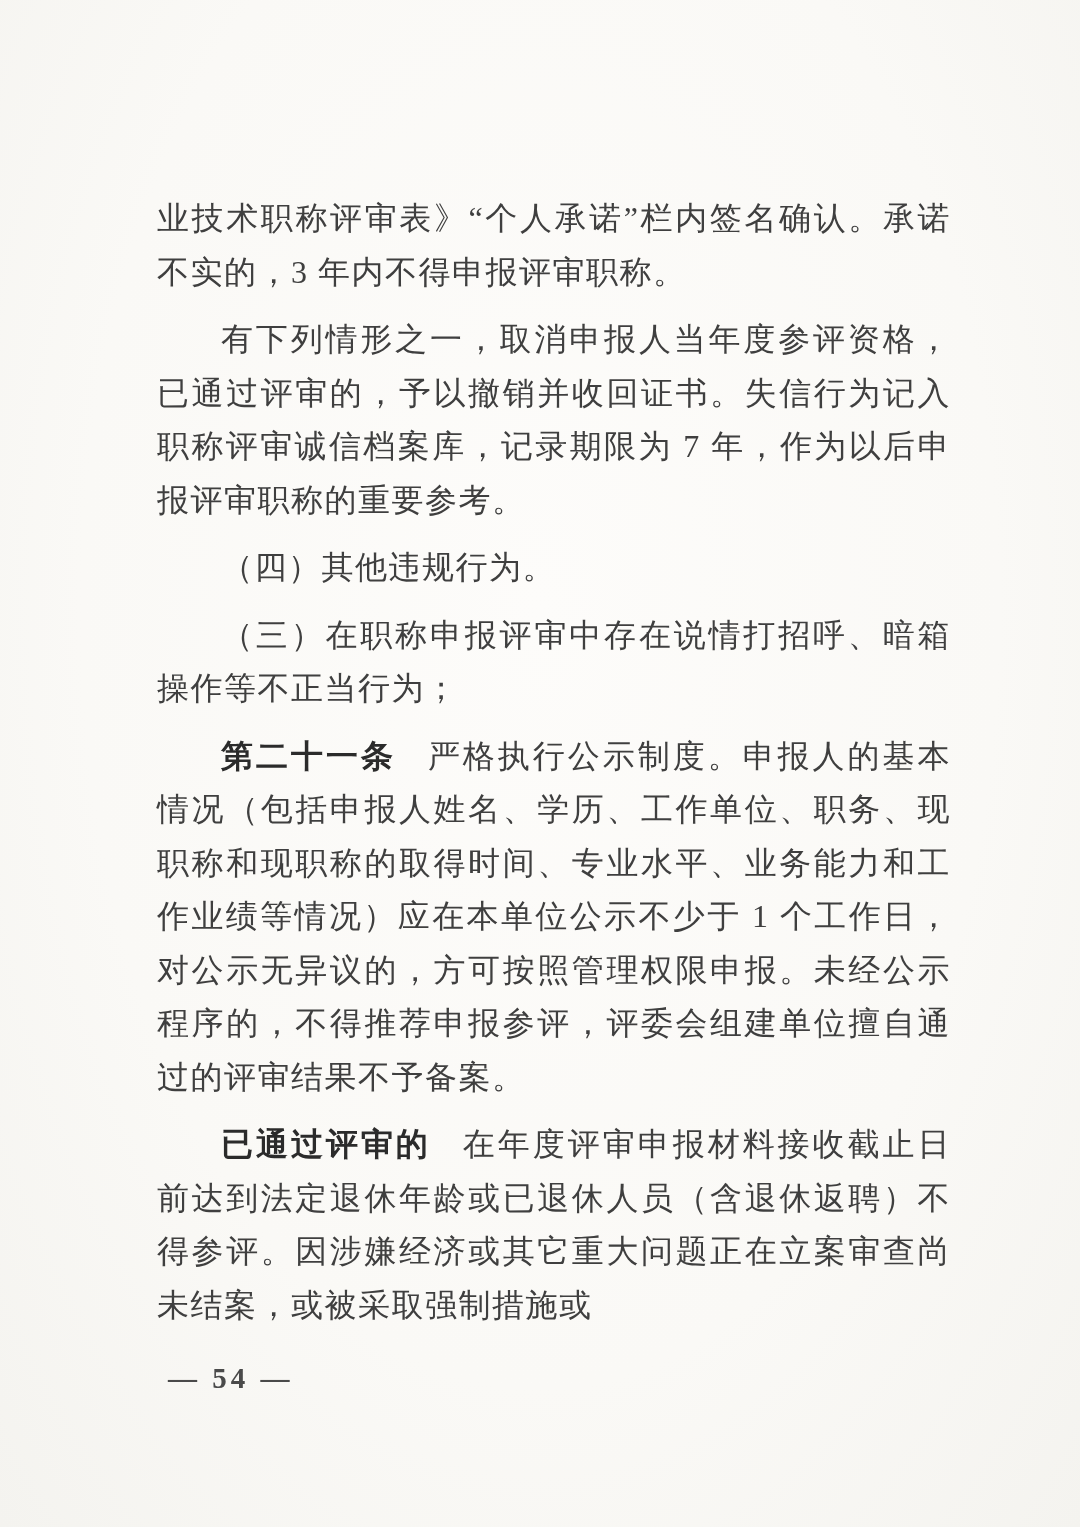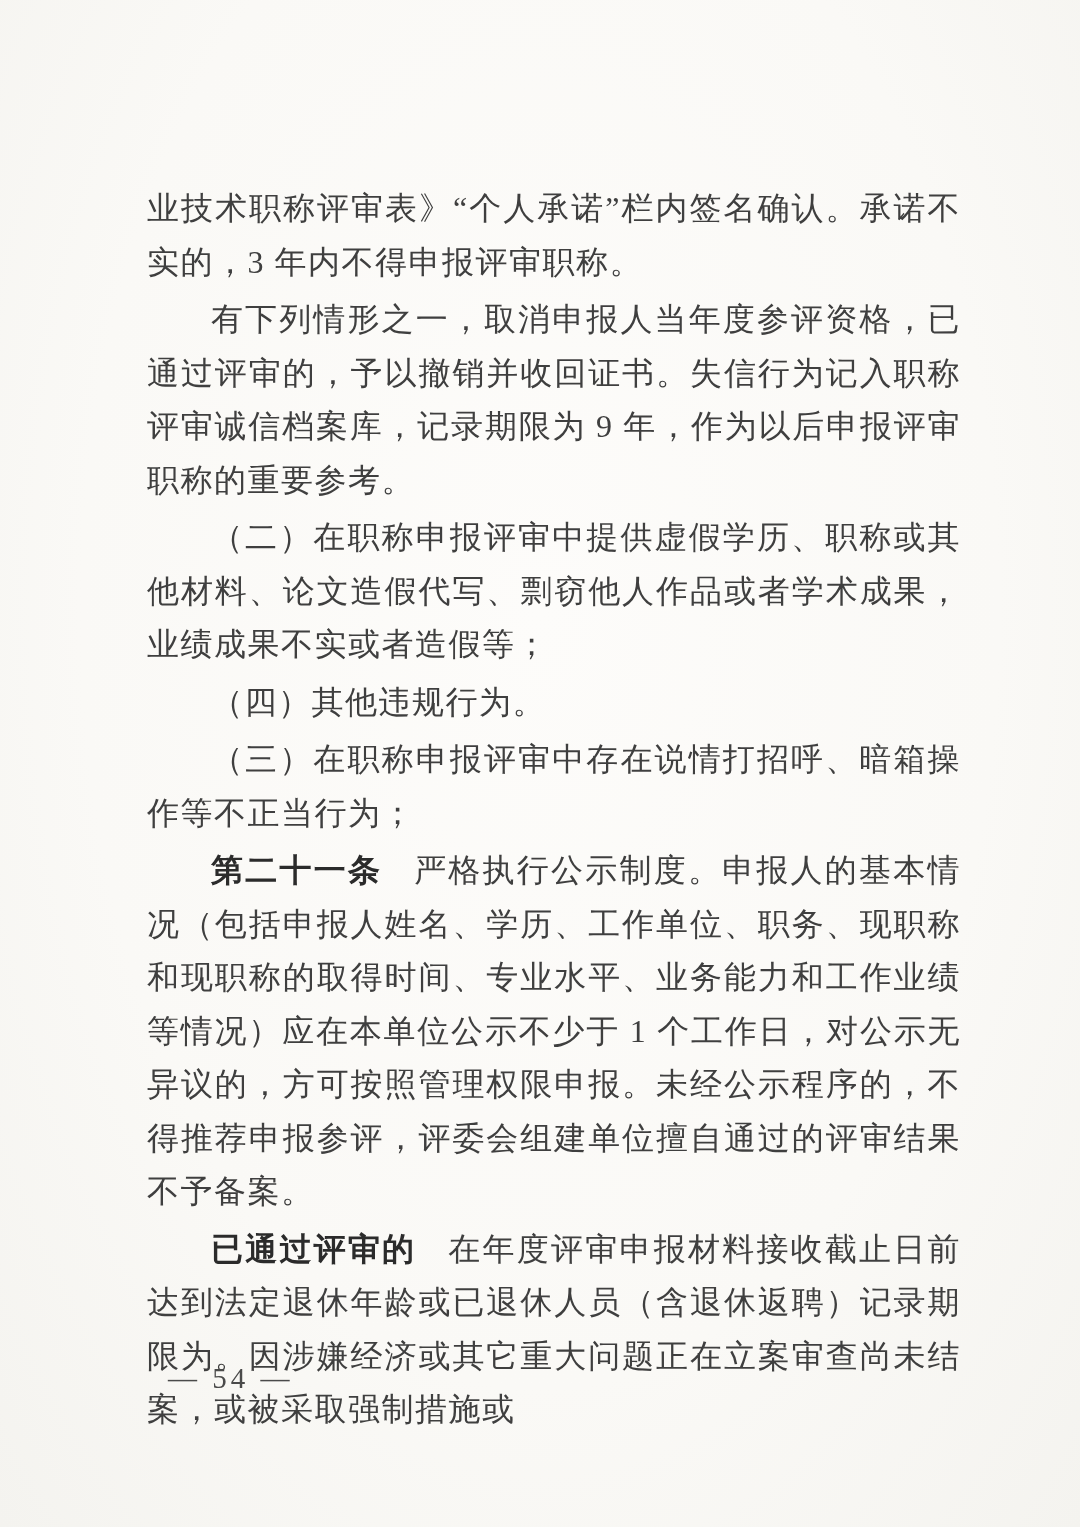--- a/index.html
+++ b/index.html
@@ -17,21 +17,21 @@
     font-family: "Liberation Serif", "DejaVu Serif", serif;
     color: #3f3f3f;
   }
   .content {
     position: absolute;
     left: 143px;
     top: 178px;
     width: 822px;
   }
   .para {
-    margin: 4px;
+    margin: 14px;
     font-size: 32px;
     line-height: 53.5px;
     letter-spacing: 1.5px;
     text-align: justify;
     text-justify: inter-ideograph;
     color: #3f3f3f;
     font-family: Liberation Serif, serif;
   }
   .para.indent {
     text-indent: 2em;
@@ -46,39 +46,39 @@
     margin: 0;
   }
   .footer {
     position: absolute;
     left: 168px;
     top: 1362px;
     font-size: 29px;
     letter-spacing: 4px;
     color: #4a4a4a;
     font-family: "Liberation Serif", "DejaVu Serif", serif;
+    font-weight: bold;
   }
 </style>
 </head>
 <body>
 
 <div class="page">
   <div class="content">
 
     <p class="para"><span>业技术职称评审表》“个人承诺”栏内签名确认。承诺不实的，3 年内不得申报评审职称。</span></p>
 
-    <p class="para indent"><span>有下列情形之一，取消申报人当年度参评资格，已通过评审的，予以撤销并收回证书。失信行为记入职称评审诚信档案库，记录期限为 9 年，作为以后申报评审职称的重要参考。</span></p>
+    <p class="para indent"><span>有下列情形之一，取消申报人当年度参评资格，已通过评审的，予以撤销并收回证书。失信行为记入职称评审诚信档案库，记录期限为 7 年，作为以后申报评审职称的重要参考。</span></p>
 
 
-    <p class="para indent"><span>（二）在职称申报评审中提供虚假学历、职称或其他材料、论文造假代写、剽窃他人作品或者学术成果，业绩成果不实或者造假等；</span></p>
 
     <p class="para indent"><span>（四）其他违规行为。</span></p>
 
     <p class="para indent"><span>（三）在职称申报评审中存在说情打招呼、暗箱操作等不正当行为；</span></p>
 
     <p class="para indent"><span class="lead">第二十一条</span><span>严格执行公示制度。申报人的基本情况（包括申报人姓名、学历、工作单位、职务、现职称和现职称的取得时间、专业水平、业务能力和工作业绩等情况）应在本单位公示不少于 1 个工作日，对公示无异议的，方可按照管理权限申报。未经公示程序的，不得推荐申报参评，评委会组建单位擅自通过的评审结果不予备案。</span></p>
 
-    <p class="para indent"><span class="lead">已通过评审的</span><span>在年度评审申报材料接收截止日前达到法定退休年龄或已退休人员（含退休返聘）记录期限为。因涉嫌经济或其它重大问题正在立案审查尚未结案，或被采取强制措施或</span></p>
+    <p class="para indent"><span class="lead">已通过评审的</span><span>在年度评审申报材料接收截止日前达到法定退休年龄或已退休人员（含退休返聘）不得参评。因涉嫌经济或其它重大问题正在立案审查尚未结案，或被采取强制措施或</span></p>
 
   </div>
 
   <div class="footer">— 54 —</div>
 </div>
 
 </body></html>

